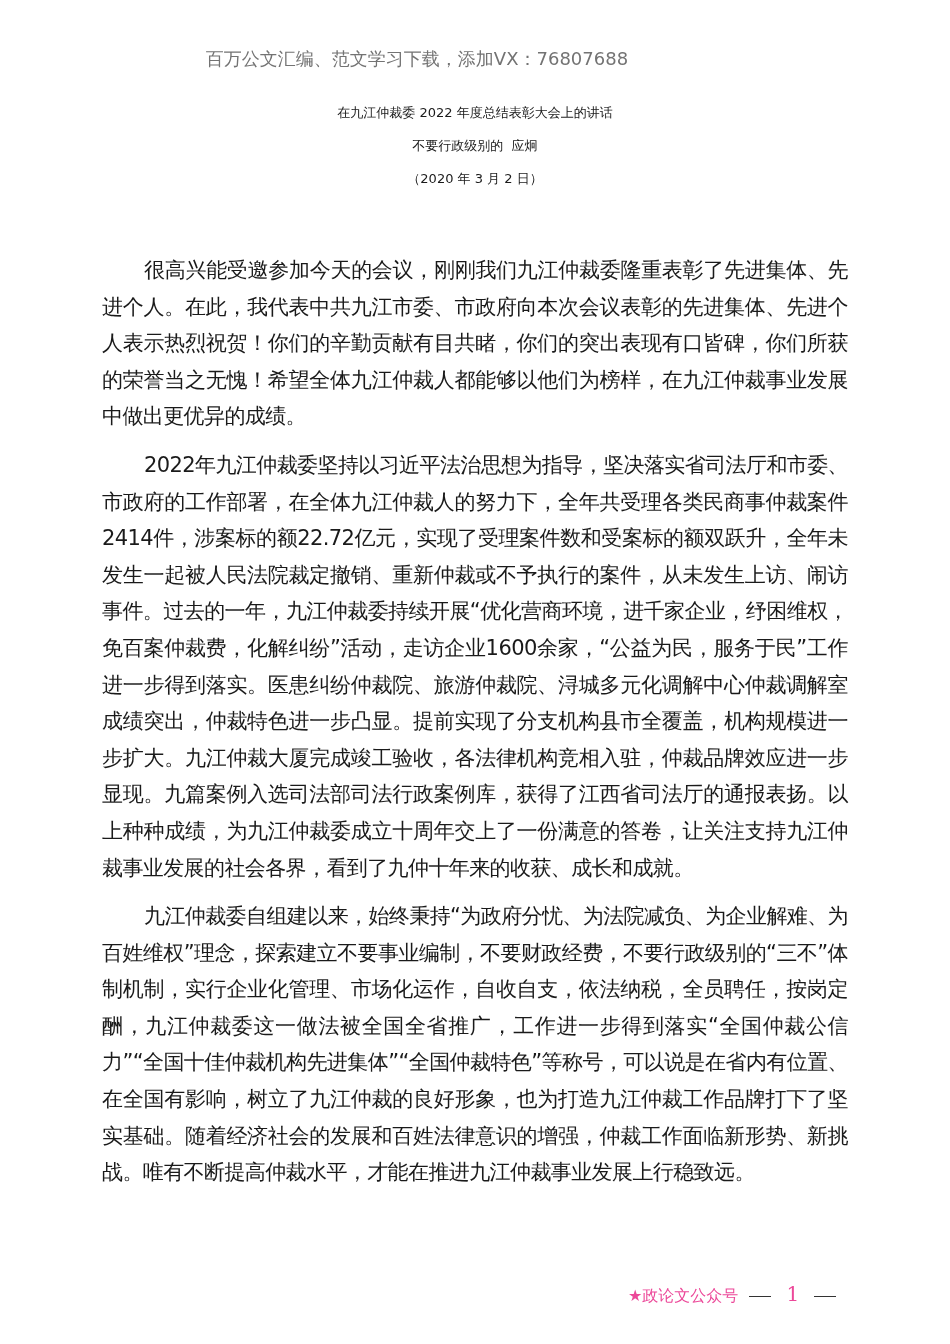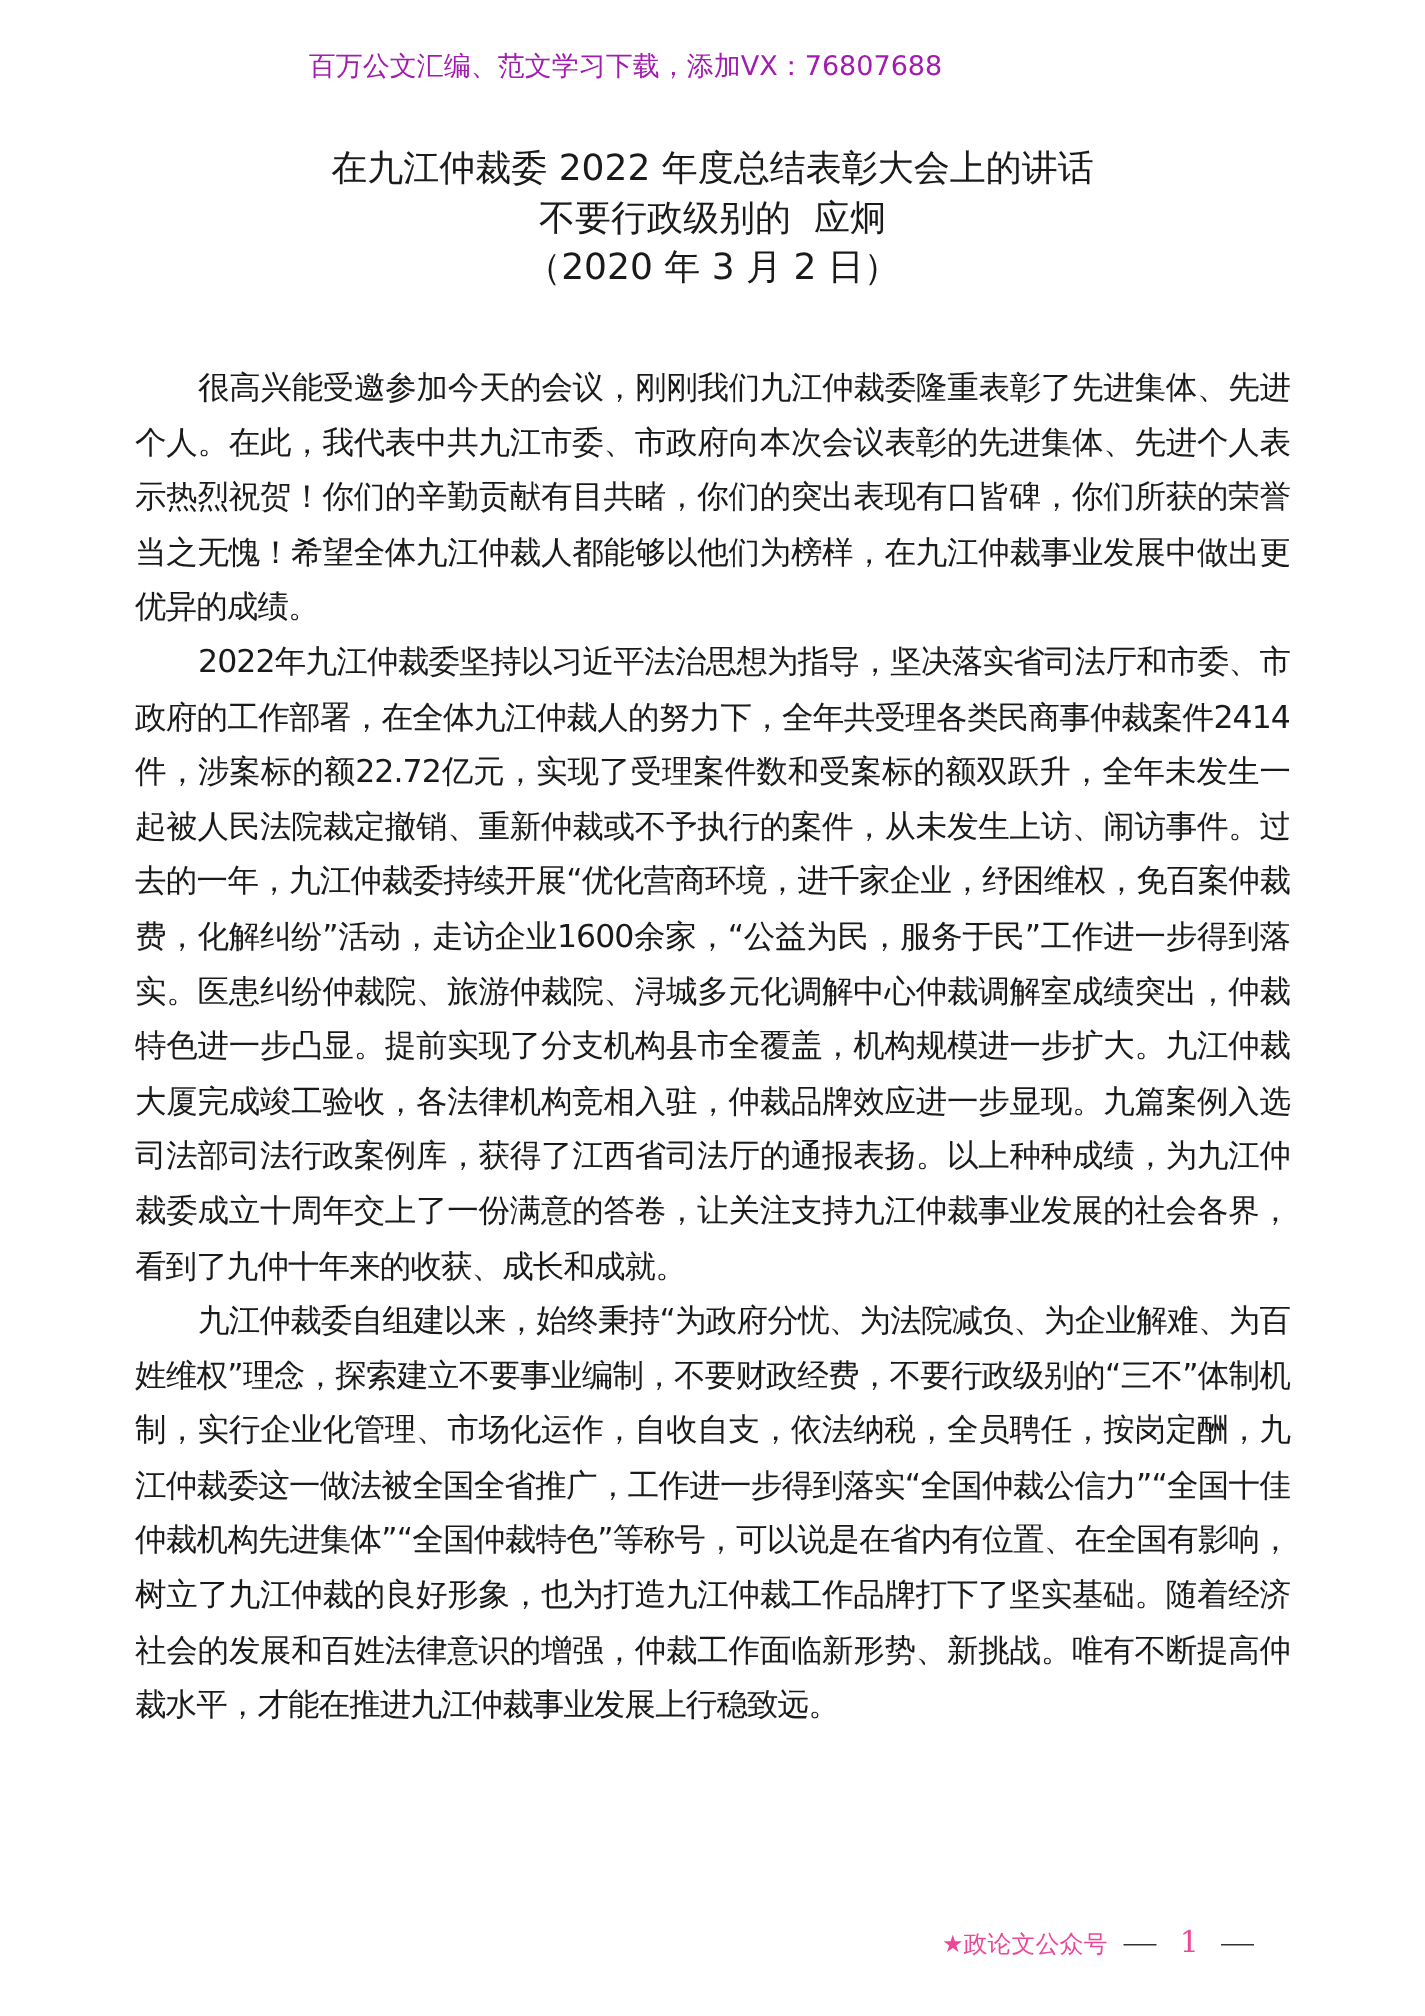--- a/index.html
+++ b/index.html
@@ -10,51 +10,51 @@
     body {
       width: 950px;
       height: 1344px;
       position: relative;
       overflow: hidden;
       font-family: "DejaVu Sans", "Liberation Sans", sans-serif;
       color: #1a1a1a;
     }
     .banner {
       position: absolute;
-      top: 30px;
+      top: 44px;
       left: 0;
       width: 834px;
       text-align: center;
       font-size: 18px;
-      color: #a21caf;
+      color: #737373;
       line-height: 30px;
     }
     .title-block {
       position: absolute;
       top: 96px;
       left: 0;
       width: 950px;
       text-align: center;
-      font-size: 24px;
+      font-size: 13px;
       line-height: 33px;
       color: #1a1a1a;
     }
     .title-block div { white-space: nowrap; }
     .body-text {
       position: absolute;
       top: 240px;
       left: 90px;
       width: 770px;
       font-size: 21px;
       line-height: 36.6px;
       text-align: justify;
       letter-spacing: -0.6px;
     }
     .body-text p {
-      margin: 0;
+      margin: 12px;
       text-indent: 2em;
     }
     .footer {
       position: absolute;
       top: 1282px;
       left: 628px;
       font-size: 16px;
       line-height: 24px;
       white-space: nowrap;
       color: #ec4899;

